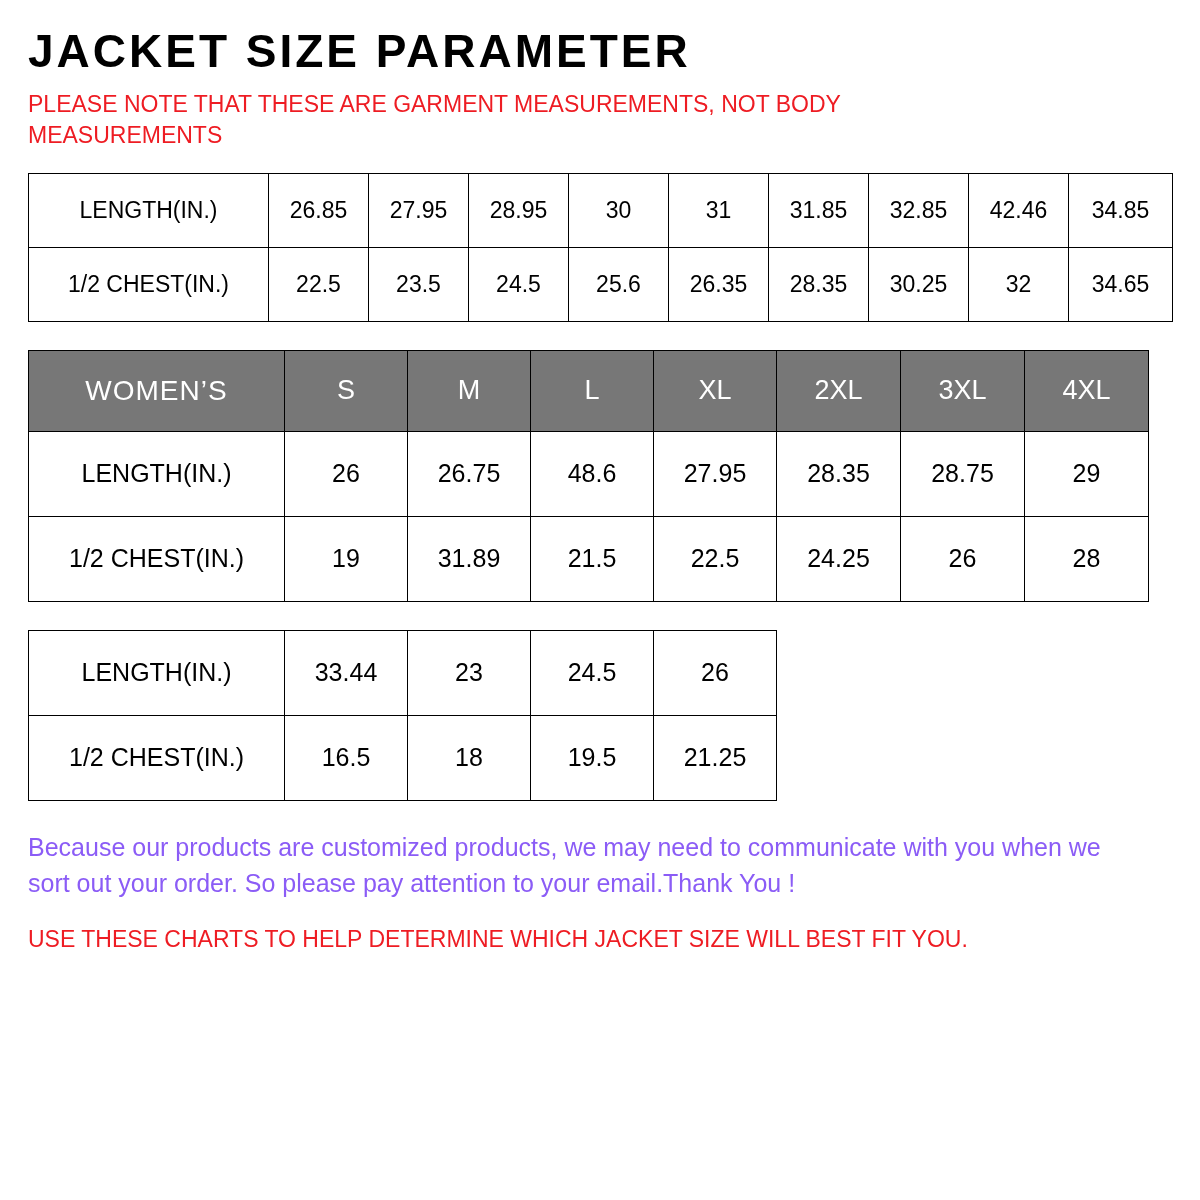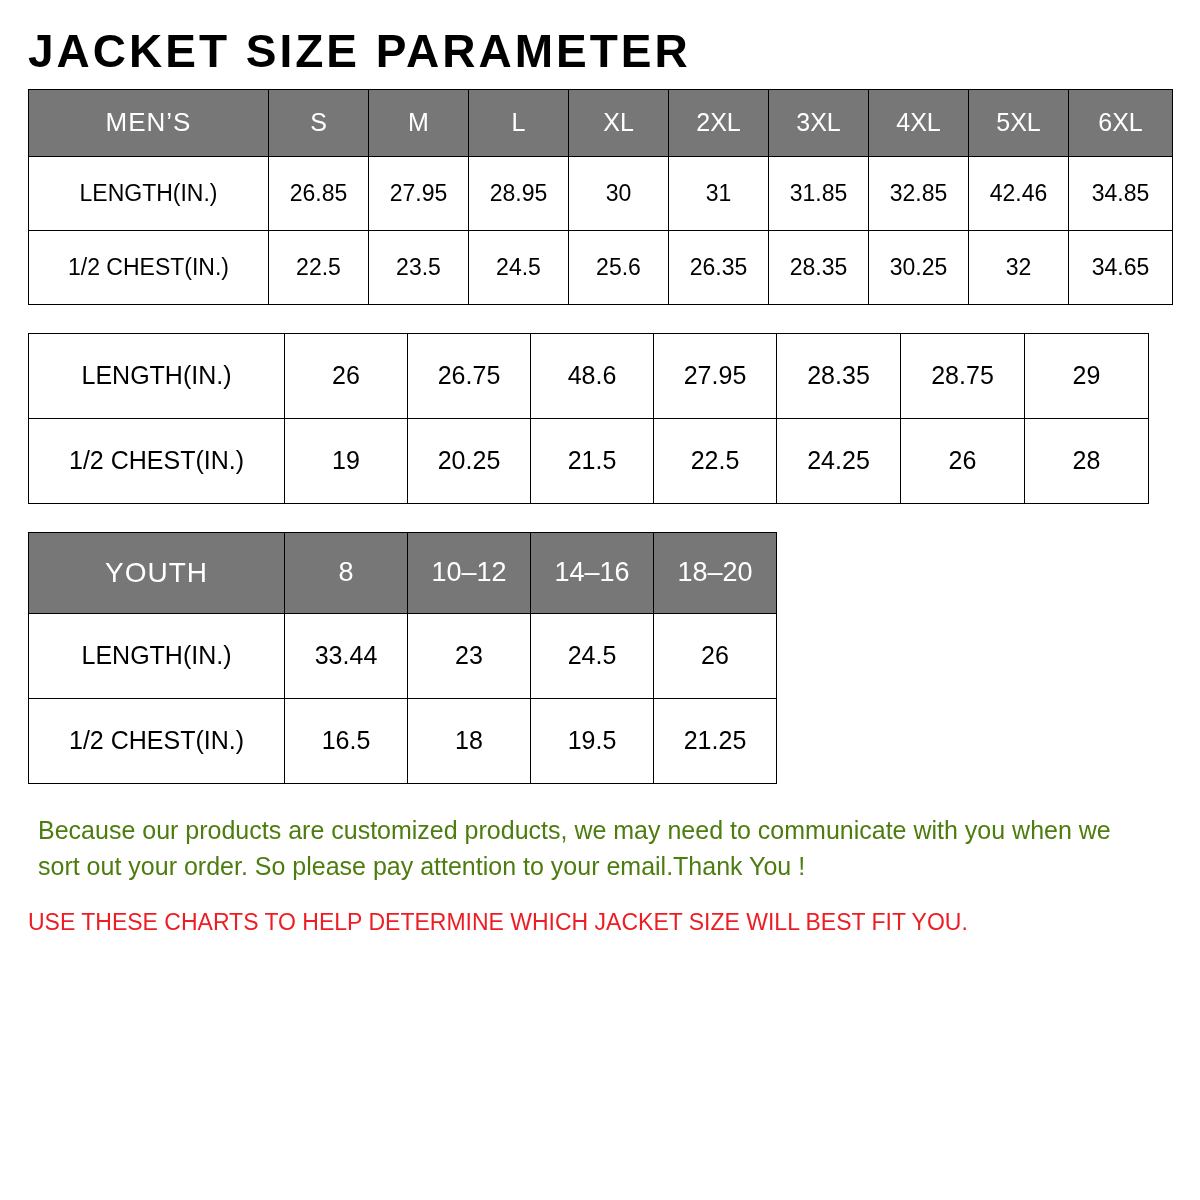--- a/index.html
+++ b/index.html
@@ -65,68 +65,57 @@
   .t-women tr.row td { height: 84px; font-size: 25px; }
   .t-women tr.row td.label { font-size: 25px; }
   
   .t-youth { width: 748px; }
   .t-youth .hdr td { height: 80px; font-size: 27px; }
   .t-youth .hdr td.label { font-size: 28px; letter-spacing: 1px; }
   .t-youth tr.row td { height: 84px; font-size: 25px; }
   .t-youth tr.row td.label { font-size: 25px; }
 
   .note-bottom {
-    color: #4d7c0f;
+    color: #8b5cf6;
     font-size: 25px;
     line-height: 1.45;
-    margin: 4px 0 0 10px;
+    margin: 4px 0 0 0;
     max-width: 1120px;
   }
   .note-bottom2 {
     color: #ee1c23;
     font-size: 23px;
     line-height: 1.4;
     margin: 22px 0 0 0;
     max-width: 1120px;
   }
 </style>
 </head>
 <body>
 
 <div class="page">
 
   <h1 class="title">JACKET SIZE PARAMETER</h1>
 
+  <p class="note-top">PLEASE NOTE THAT THESE ARE GARMENT MEASUREMENTS, NOT BODY MEASUREMENTS</p>
 
   <table class="t-men">
     <colgroup>
       <col style="width:240px">
       <col style="width:100px">
         <col style="width:100px">
         <col style="width:100px">
       <col style="width:100px">
         <col style="width:100px">
         <col style="width:100px">
       <col style="width:100px">
         <col style="width:100px">
         <col style="width:104px">
     </colgroup>
     <tbody>
-      <tr class="hdr">
-        <td class="label">MEN’S</td>
-        <td>S</td>
-        <td>M</td>
-        <td>L</td>
-        <td>XL</td>
-        <td>2XL</td>
-        <td>3XL</td>
-        <td>4XL</td>
-        <td>5XL</td>
-        <td>6XL</td>
-      </tr>
       <tr class="row">
         <td class="label">LENGTH(IN.)</td>
         <td>26.85</td>
         <td>27.95</td>
         <td>28.95</td>
         <td>30</td>
         <td>31</td>
         <td>31.85</td>
         <td>32.85</td>
         <td>42.46</td>
@@ -152,59 +141,62 @@
       <col style="width:256px">
       <col style="width:123px">
         <col style="width:123px">
         <col style="width:123px">
       <col style="width:123px">
         <col style="width:124px">
         <col style="width:124px">
       <col style="width:124px">
     </colgroup>
     <tbody>
+      <tr class="hdr">
+        <td class="label">WOMEN’S</td>
+        <td>S</td>
+        <td>M</td>
+        <td>L</td>
+        <td>XL</td>
+        <td>2XL</td>
+        <td>3XL</td>
+        <td>4XL</td>
+      </tr>
       <tr class="row">
         <td class="label">LENGTH(IN.)</td>
         <td>26</td>
         <td>26.75</td>
         <td>48.6</td>
         <td>27.95</td>
         <td>28.35</td>
         <td>28.75</td>
         <td>29</td>
       </tr>
       <tr class="row">
         <td class="label">1/2 CHEST(IN.)</td>
         <td>19</td>
-        <td>20.25</td>
+        <td>31.89</td>
         <td>21.5</td>
         <td>22.5</td>
         <td>24.25</td>
         <td>26</td>
         <td>28</td>
       </tr>
     </tbody>
   </table>
 
   <table class="t-youth">
     <colgroup>
       <col style="width:256px">
       <col style="width:123px">
         <col style="width:123px">
         <col style="width:123px">
       <col style="width:123px">
     </colgroup>
     <tbody>
-      <tr class="hdr">
-        <td class="label">YOUTH</td>
-        <td>8</td>
-        <td>10–12</td>
-        <td>14–16</td>
-        <td>18–20</td>
-      </tr>
       <tr class="row">
         <td class="label">LENGTH(IN.)</td>
         <td>33.44</td>
         <td>23</td>
         <td>24.5</td>
         <td>26</td>
       </tr>
       <tr class="row">
         <td class="label">1/2 CHEST(IN.)</td>
         <td>16.5</td>

